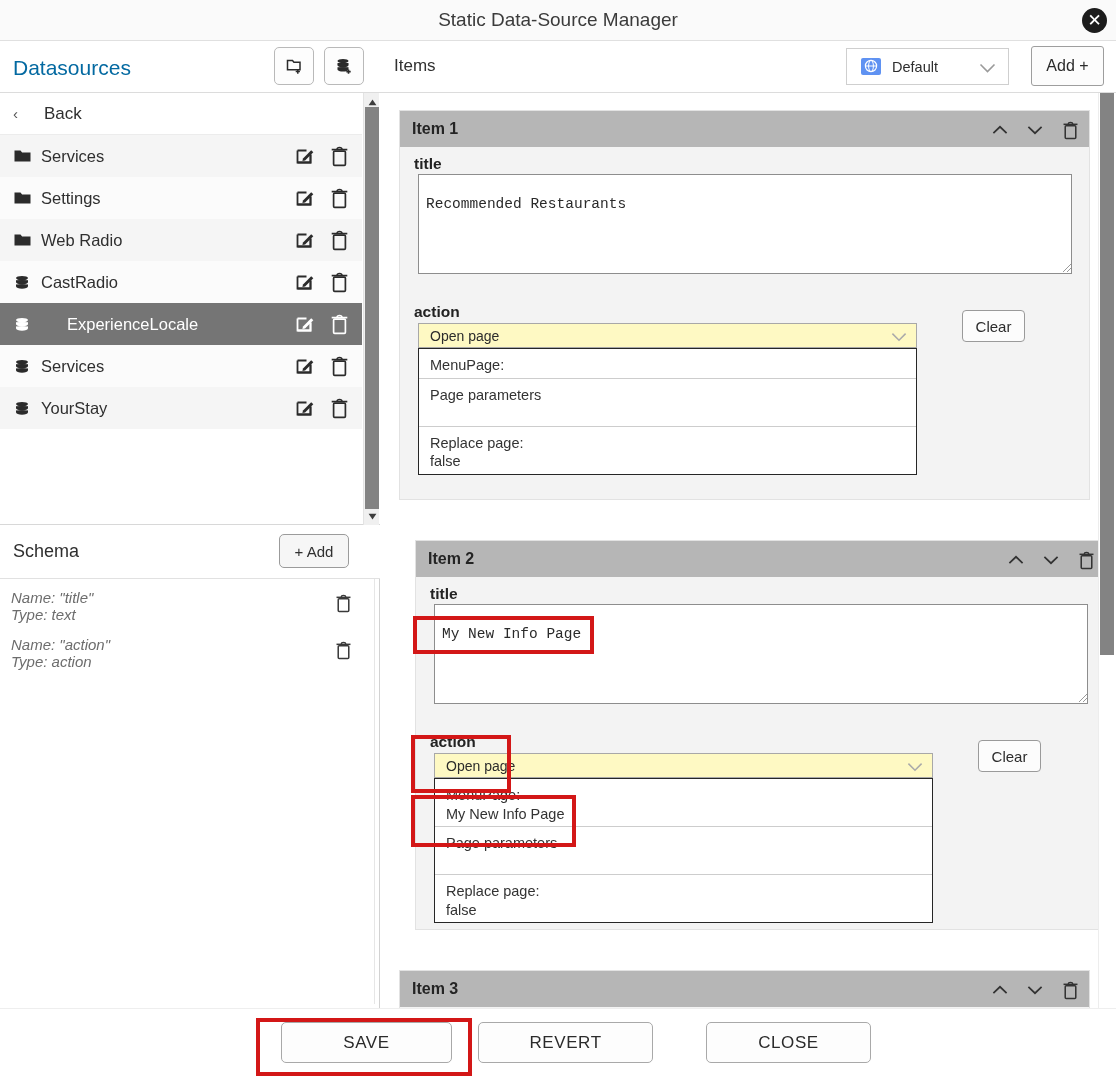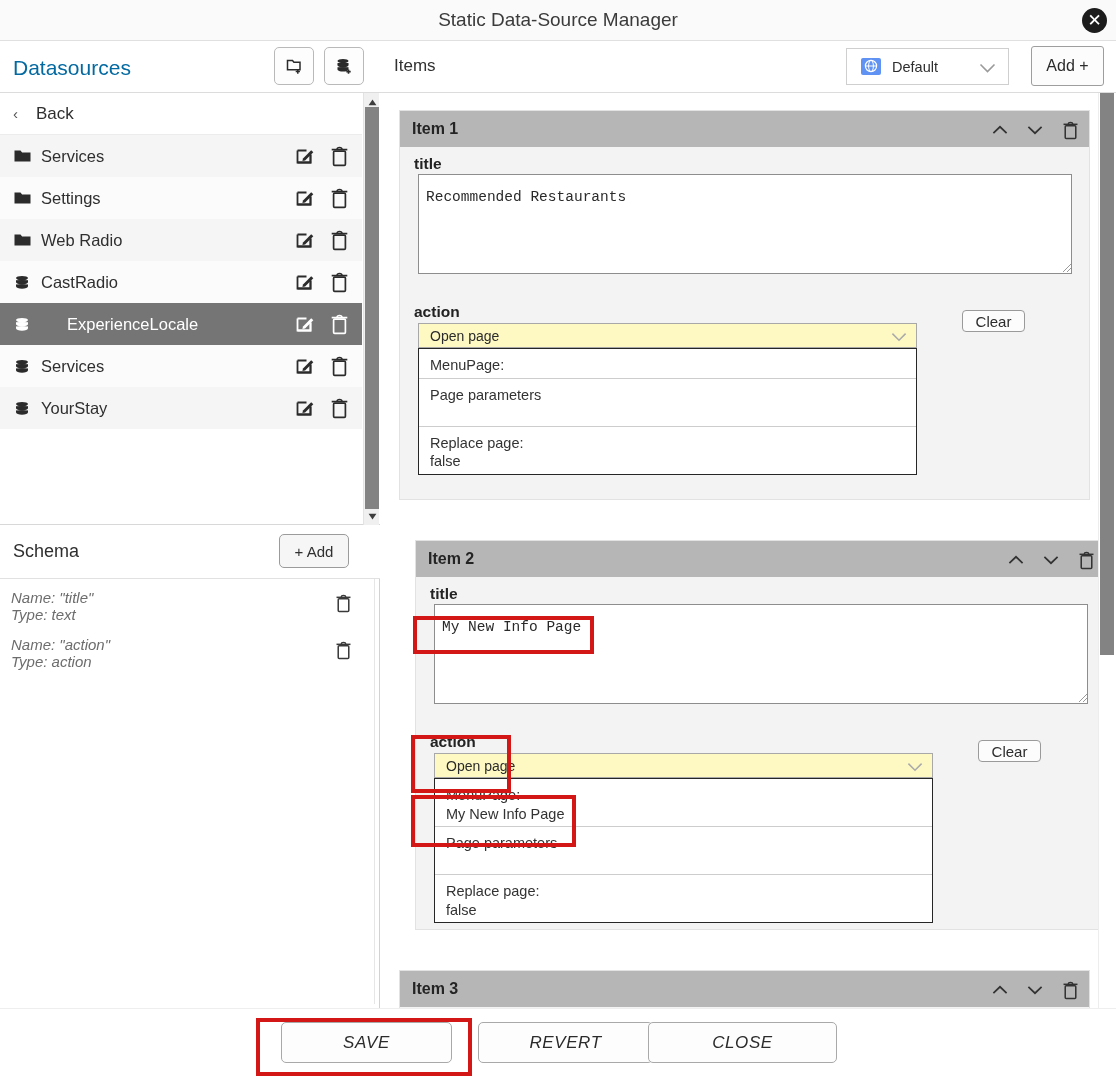--- a/index.html
+++ b/index.html
@@ -76,21 +76,21 @@
   .ds-list-wrap {
     position: absolute; left: 0; top: 0; width: 380px; height: 432px;
     background: #ffffff; border-bottom: 1px solid #d8d8d8; overflow: hidden;
   }
   .back-row {
     position: absolute; left: 0; top: 0; width: 362px; height: 42px;
     display: flex; align-items: center; background: #ffffff;
     border-bottom: 1px solid #ececec; cursor: pointer;
   }
   .back-chev { margin-left: 13px; font-size: 15px; color: #555; }
-  .back-text { margin-left: 18px; font-size: 17px; color: #2f2f2f; }
+  .back-text { margin-left: 26px; font-size: 17px; color: #2f2f2f; }
 
   .ds-row {
     position: absolute; left: 0; width: 362px; height: 42px;
     display: flex; align-items: center; cursor: pointer;
   }
   .ds-row.odd  { background: #f5f5f5; }
   .ds-row.even { background: #fbfbfb; }
   .ds-row.selected { background: #757575; }
   .ds-row .ds-icon { margin-left: 13px; width: 18px; display: flex; justify-content: center; flex: none; }
   .ds-row .ds-label { margin-left: 10px; font-size: 16.5px; color: #2f2f2f; flex: 1; }
@@ -154,42 +154,42 @@
   .card-acts { position: absolute; right: 8px; top: 8px; display: flex; gap: 13px; align-items: center; }
   .card-acts > span { cursor: pointer; display: flex; align-items: center; justify-content: center; width: 22px; height: 22px; }
 
   .field-label {
     position: absolute; left: 14px; font-size: 15.5px; font-weight: bold; color: #232323;
   }
   .ta {
     position: absolute; left: 18px; width: 654px;
     border: 1px solid #8d8d8d; background: #ffffff;
     font-family: "Liberation Mono", monospace; font-size: 14.5px; color: #2a2a2a;
-    padding: 13px 7px; resize: none; outline: none; line-height: 1.35;
+    padding: 20px 7px; resize: none; outline: none; line-height: 1.35;
   }
   .ta-grip {
     position: absolute; width: 10px; height: 10px; pointer-events: none;
   }
   .select-box {
     position: absolute; left: 18px; width: 499px; height: 25px;
     border: 1px solid #a8a8a8; background: #fef9c3;
     display: flex; align-items: center; cursor: pointer;
   }
   .select-box .sv { margin-left: 11px; font-size: 14px; color: #2c2c2c; }
   .select-box .scaret { position: absolute; right: 9px; top: 5px; }
 
   .act-table {
     position: absolute; left: 18px; width: 499px;
     border: 1px solid #262626; background: #ffffff;
   }
   .act-row { position: relative; border-bottom: 1px solid #cdcdcd; padding: 7px 0 3px 11px; }
   .act-row:last-child { border-bottom: none; }
   .act-row .l1, .act-row .l2 { font-size: 14.5px; color: #333333; line-height: 1.28; }
   .clear-btn {
-    position: absolute; width: 63px; height: 22px;
+    position: absolute; width: 63px; height: 32px;
     border: 1px solid #9a9a9a; border-radius: 4px; background: #fcfcfc;
     font-size: 15px; color: #2c2c2c; cursor: pointer;
     display: flex; align-items: center; justify-content: center;
     font-family: "Liberation Sans", sans-serif;
   }
 
   
   .main-sb-track {
     position: absolute; left: 1098px; top: 93px; width: 18px; height: 915px;
     background: #ffffff; border-left: 1px solid #ededed;
@@ -203,25 +203,24 @@
   .footer {
     position: absolute; left: 0; top: 1008px; width: 1116px; height: 69px;
     background: #ffffff; border-top: 1px solid #eeeeee;
   }
   .foot-btn {
     position: absolute; top: 13px; height: 41px;
     border: 1px solid #a9a9a9; border-radius: 5px; background: #fdfdfd;
     font-size: 17px; color: #2b2b2b; letter-spacing: 0.6px; cursor: pointer;
     display: flex; align-items: center; justify-content: center;
     font-family: "Liberation Sans", sans-serif;
-    font-style: italic;
   }
   #btn-save   { left: 281px; width: 171px; }
   #btn-revert { left: 478px; width: 175px; }
-  #btn-close  { left: 648px; width: 189px; }
+  #btn-close  { left: 706px; width: 165px; }
 
   
   .hl {
     position: absolute; border: 4px solid #d31717; pointer-events: none; z-index: 40;
   }
 </style>
 </head>
 <body>
 
 <div class="titlebar">

